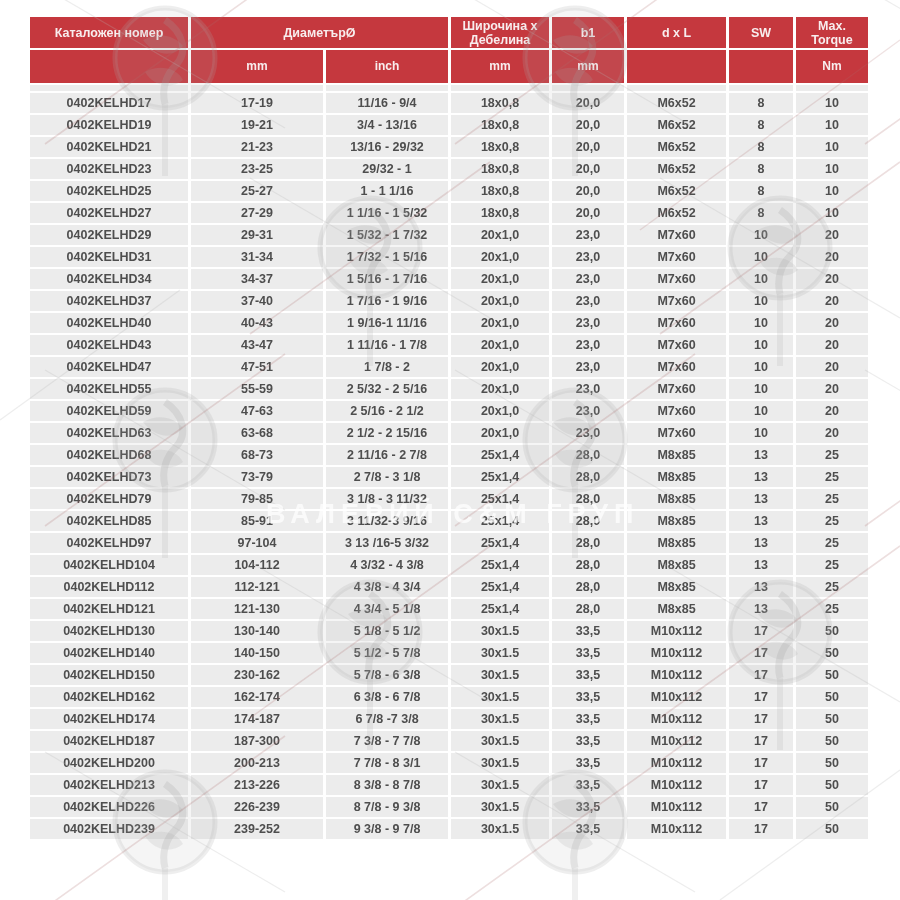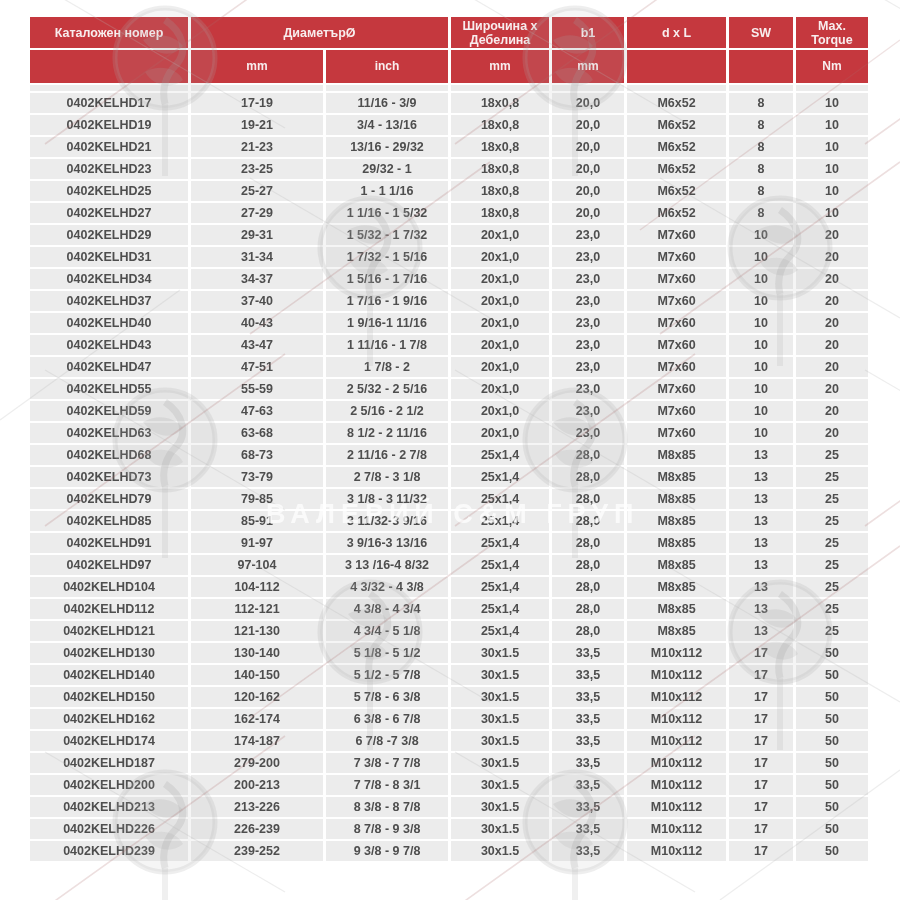--- a/index.html
+++ b/index.html
@@ -111,21 +111,21 @@
       <td></td>
         <td></td>
       <td></td>
         <td></td>
       <td></td>
         <td></td>
     </tr>
   <tr>
         <td>0402KELHD17</td>
         <td>17-19</td>
-        <td>11/16 - 3/9</td>
+        <td>11/16 - 9/4</td>
         <td>18x0,8</td>
         <td>20,0</td>
         <td>M6x52</td>
         <td>8</td>
         <td>10</td>
       </tr>
       <tr>
         <td>0402KELHD19</td>
         <td>19-21</td>
         <td>3/4 - 13/16</td>
@@ -261,21 +261,21 @@
         <td>2 5/16 - 2 1/2</td>
         <td>20x1,0</td>
         <td>23,0</td>
         <td>M7x60</td>
         <td>10</td>
         <td>20</td>
       </tr>
       <tr>
         <td>0402KELHD63</td>
         <td>63-68</td>
-        <td>8 1/2 - 2 11/16</td>
+        <td>2 1/2 - 2 15/16</td>
         <td>20x1,0</td>
         <td>23,0</td>
         <td>M7x60</td>
         <td>10</td>
         <td>20</td>
       </tr>
       <tr>
         <td>0402KELHD68</td>
         <td>68-73</td>
         <td>2 11/16 - 2 7/8</td>
@@ -309,33 +309,23 @@
         <td>0402KELHD85</td>
         <td>85-91</td>
         <td>3 11/32-3 9/16</td>
         <td>25x1,4</td>
         <td>28,0</td>
         <td>M8x85</td>
         <td>13</td>
         <td>25</td>
       </tr>
       <tr>
-        <td>0402KELHD91</td>
-        <td>91-97</td>
-        <td>3 9/16-3 13/16</td>
-        <td>25x1,4</td>
-        <td>28,0</td>
-        <td>M8x85</td>
-        <td>13</td>
-        <td>25</td>
-      </tr>
-      <tr>
         <td>0402KELHD97</td>
         <td>97-104</td>
-        <td>3 13 /16-4 8/32</td>
+        <td>3 13 /16-5 3/32</td>
         <td>25x1,4</td>
         <td>28,0</td>
         <td>M8x85</td>
         <td>13</td>
         <td>25</td>
       </tr>
       <tr>
         <td>0402KELHD104</td>
         <td>104-112</td>
         <td>4 3/32 - 4 3/8</td>
@@ -380,21 +370,21 @@
         <td>140-150</td>
         <td>5 1/2 - 5 7/8</td>
         <td>30x1.5</td>
         <td>33,5</td>
         <td>M10x112</td>
         <td>17</td>
         <td>50</td>
       </tr>
       <tr>
         <td>0402KELHD150</td>
-        <td>120-162</td>
+        <td>230-162</td>
         <td>5 7/8 - 6 3/8</td>
         <td>30x1.5</td>
         <td>33,5</td>
         <td>M10x112</td>
         <td>17</td>
         <td>50</td>
       </tr>
       <tr>
         <td>0402KELHD162</td>
         <td>162-174</td>
@@ -410,21 +400,21 @@
         <td>174-187</td>
         <td>6 7/8 -7 3/8</td>
         <td>30x1.5</td>
         <td>33,5</td>
         <td>M10x112</td>
         <td>17</td>
         <td>50</td>
       </tr>
       <tr>
         <td>0402KELHD187</td>
-        <td>279-200</td>
+        <td>187-300</td>
         <td>7 3/8 - 7 7/8</td>
         <td>30x1.5</td>
         <td>33,5</td>
         <td>M10x112</td>
         <td>17</td>
         <td>50</td>
       </tr>
       <tr>
         <td>0402KELHD200</td>
         <td>200-213</td>

